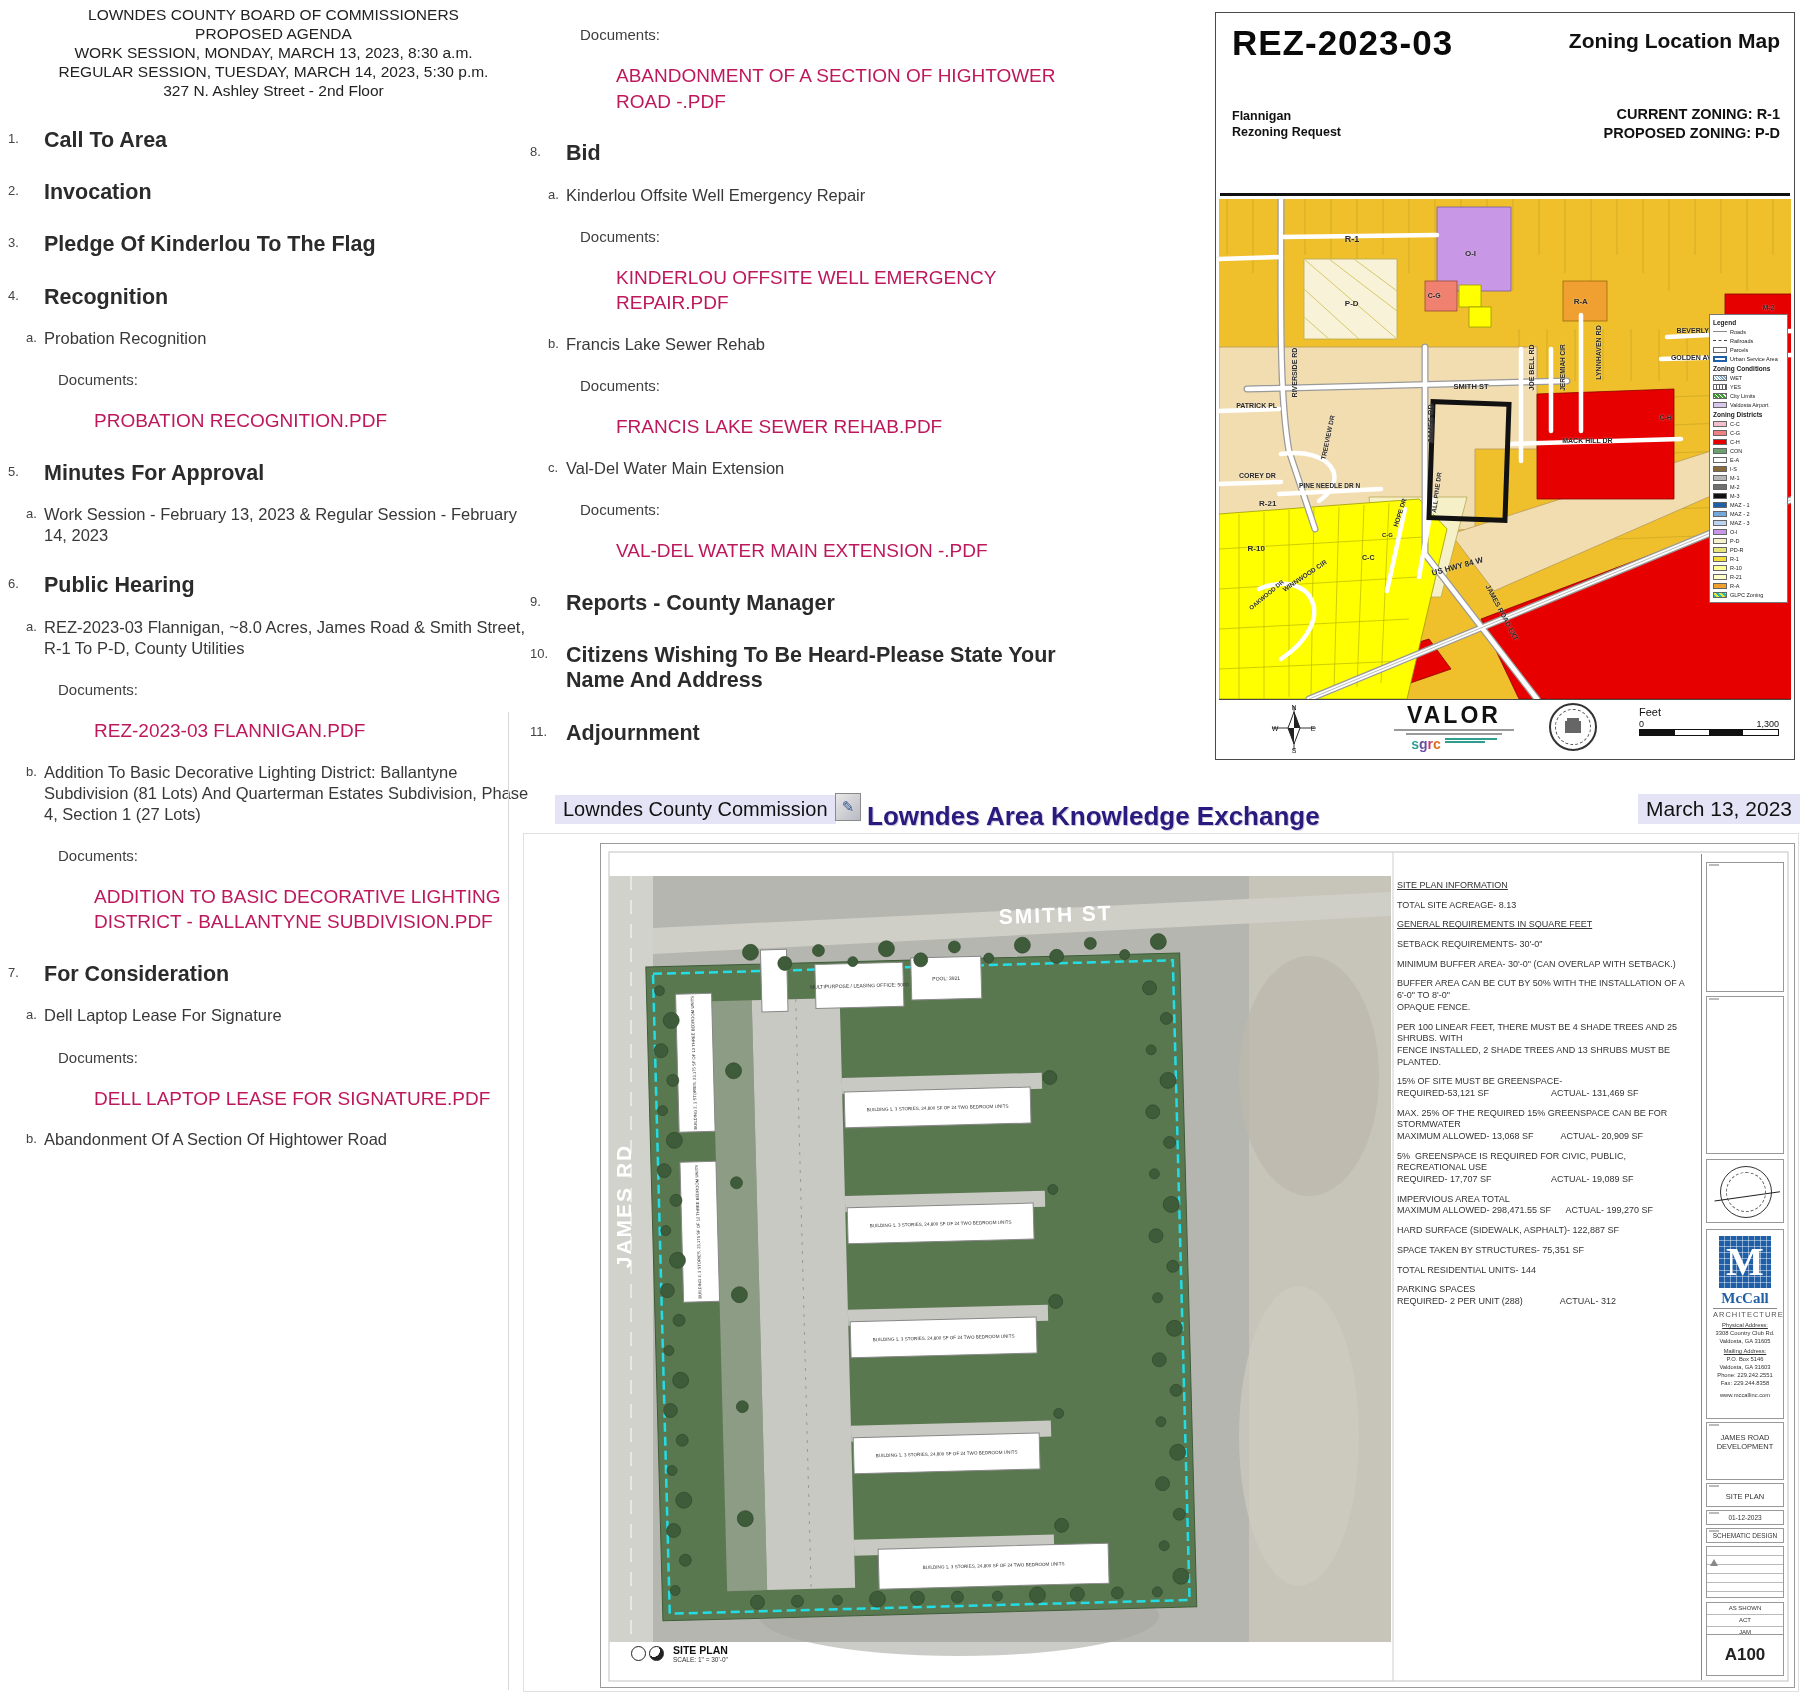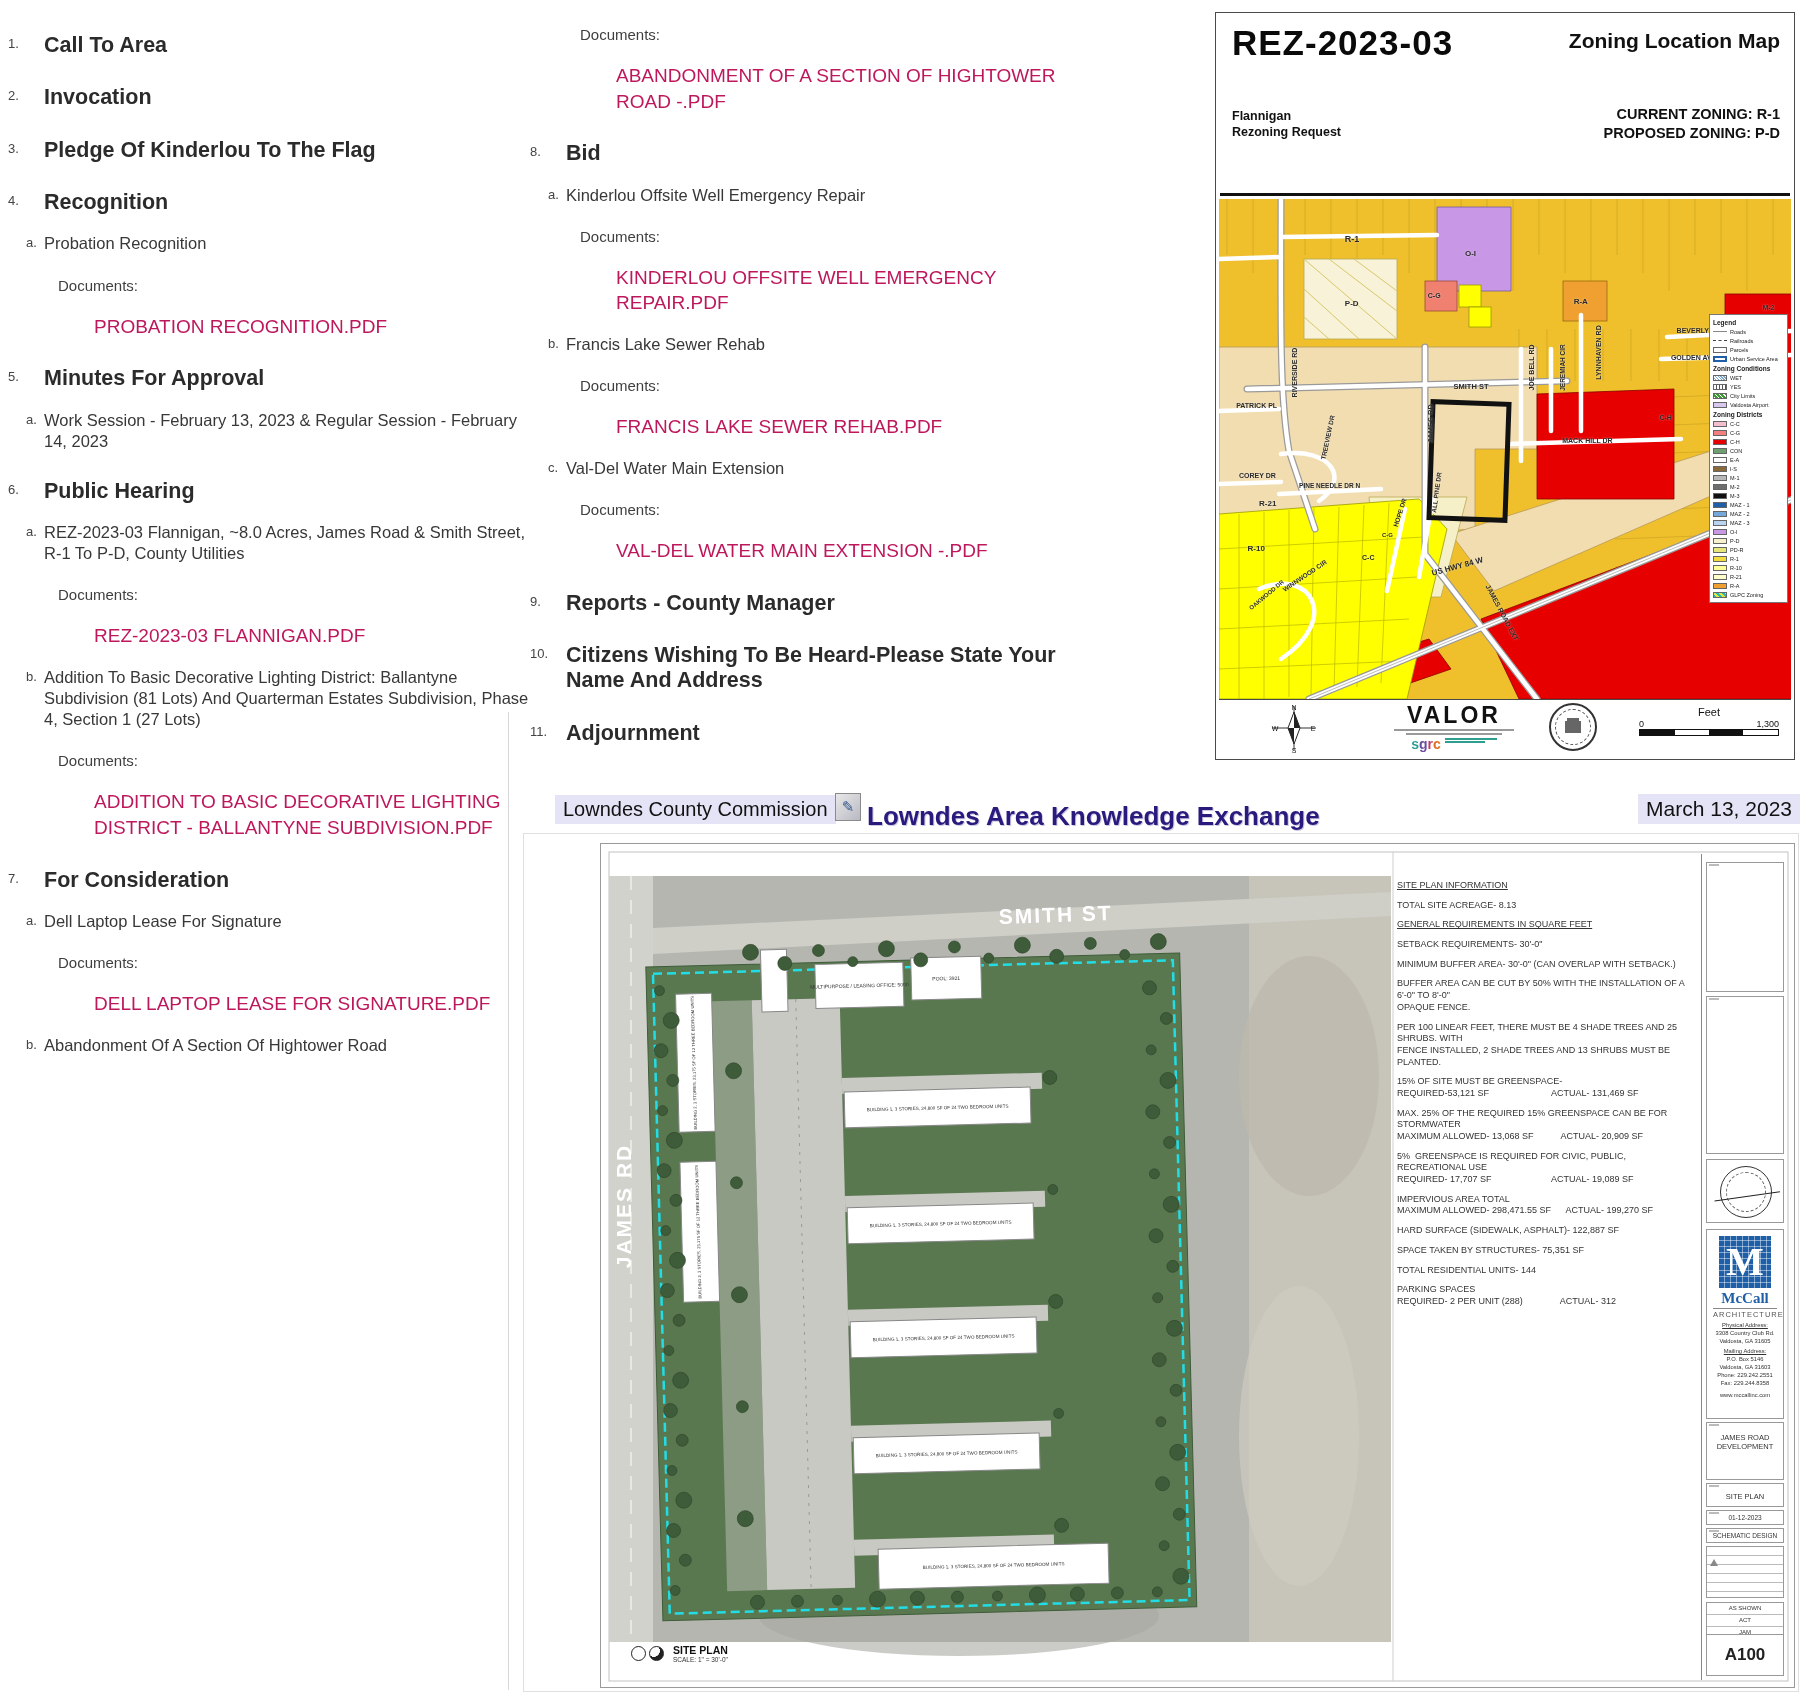--- a/index.html
+++ b/index.html
@@ -48,21 +48,21 @@
   #valor .vname{font-size:23px;font-weight:bold;letter-spacing:3px;color:#111;line-height:1;}
   .tagbar{height:2px;background:#9a9a9a;margin:2px auto 0;}
   #sgrc-line{display:flex;align-items:flex-start;justify-content:center;gap:4px;margin-top:2px;}
   #sgrc{font-size:14px;font-weight:bold;line-height:1;}
   .sgrc-sub{width:52px;}
   .sgrc-sub .tagbar{background:#2f9e8f;margin:1px 0 0;}
   #seal{position:absolute;left:330px;top:3px;width:48px;height:48px;border:2px solid #333;border-radius:50%;box-sizing:border-box;}
   #seal:before{content:"";position:absolute;inset:4px;border:1px dashed #555;border-radius:50%;}
   #seal:after{content:"";position:absolute;left:14px;top:16px;width:16px;height:12px;background:#666;box-shadow:0 -5px 0 -2px #666;}
   #scalebar{position:absolute;right:12px;top:6px;width:140px;font-size:10px;color:#111;}
-  #scalebar .unit{text-align:center;font-size:11px;margin-bottom:1px;}
+  #scalebar .unit{text-align:left;font-size:11px;margin-bottom:1px;}
   #scalebar .ends{display:flex;justify-content:space-between;font-size:9px;}
   #scalebar .bar{height:5px;border:1px solid #111;background:linear-gradient(90deg,#111 0 25%,#fff 25% 50%,#111 50% 75%,#fff 75% 100%);}
 
   
   #banner{position:absolute;left:523px;top:789px;width:1277px;height:40px;}
   #banner .chip{background:#e4e4f6;padding:3px 8px;}
   #banner-left{position:absolute;left:32px;top:6px;font-size:20px;color:#111;}
   #banner-icon{position:absolute;left:312px;top:4px;width:24px;height:26px;border:1px solid #8a8a8a;background:linear-gradient(135deg,#e8e8e8,#b9b9c4);color:#35598c;font-size:15px;line-height:26px;text-align:center;}
   #banner-title{position:absolute;left:344px;top:2px;font-size:26px;font-weight:bold;color:#2a1a7e;text-shadow:1px 1px 0 #cacae0;margin-top:10px;}
   #banner-date{position:absolute;right:0;top:5px;font-size:21px;color:#111;}
@@ -111,20 +111,27 @@
   #caption .c1{left:0;} #caption .c2{left:18px;background:radial-gradient(circle at 30% 30%,#fff 45%,#222 46%);}
   #caption .cap-t{position:absolute;left:42px;top:0;font-size:10.5px;font-weight:bold;color:#111;}
   #caption .cap-s{position:absolute;left:42px;top:12px;font-size:6.5px;color:#333;}
 </style>
 </head>
 <body>
 
 <div id="page">
 
   <div id="col1" class="agcol">
+    <div class="aghdr">
+      <div>LOWNDES COUNTY BOARD OF COMMISSIONERS</div>
+      <div>PROPOSED AGENDA</div>
+      <div>WORK SESSION, MONDAY, MARCH 13, 2023, 8:30 a.m.</div>
+      <div>REGULAR SESSION, TUESDAY, MARCH 14, 2023, 5:30 p.m.</div>
+      <div>327 N. Ashley Street - 2nd Floor</div>
+    </div>
     <div class="agbody">
         <div class="agenda-h"><span class="num">1.</span><span>Call To Area</span></div>
         <div class="agenda-h"><span class="num">2.</span><span>Invocation</span></div>
         <div class="agenda-h"><span class="num">3.</span><span>Pledge Of Kinderlou To The Flag</span></div>
         <div class="agenda-h"><span class="num">4.</span><span>Recognition</span></div>
         <div class="agenda-sub"><span class="letter">a.</span><span>Probation Recognition</span></div>
         <div class="agenda-docs">
           <div class="dlabel">Documents:</div>
           <a href="#">PROBATION RECOGNITION.PDF</a>
         </div>

